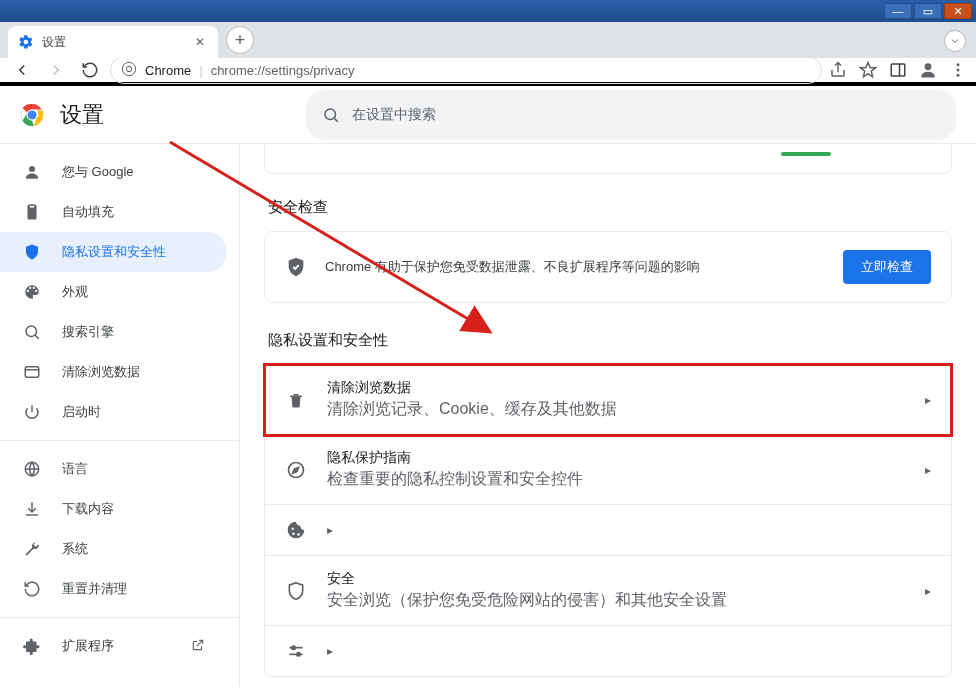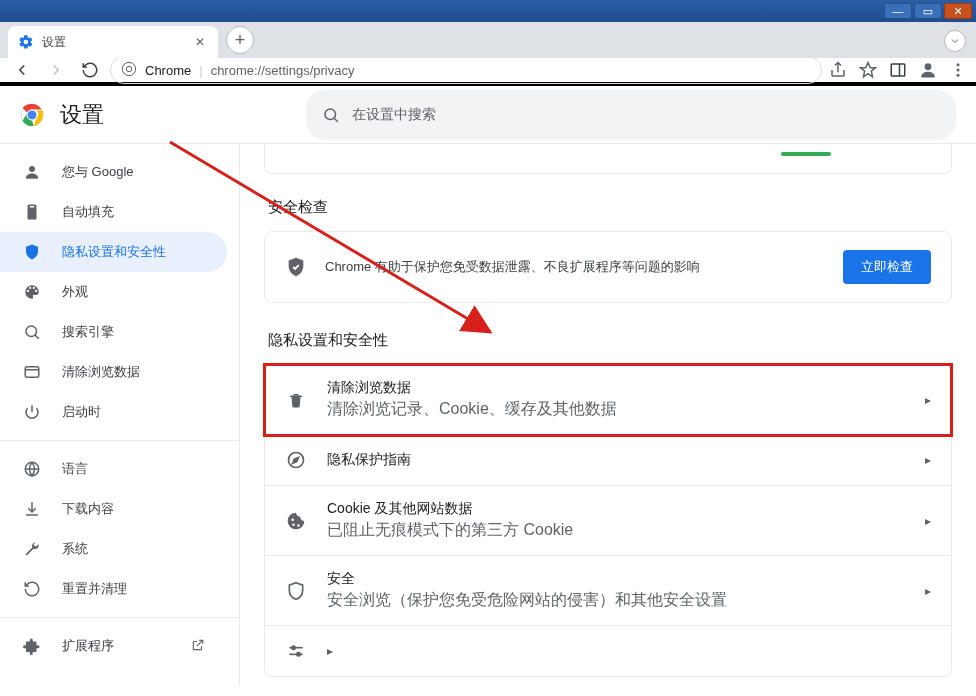--- a/index.html
+++ b/index.html
@@ -331,33 +331,30 @@
           </div>
           <div class="row">
             <span class="row-ic">
               <svg width="20" height="20" viewBox="0 0 24 24" fill="none" stroke="currentColor" stroke-width="2">
                 <circle cx="12" cy="12" r="9"></circle>
                 <path d="M15 9l-2 5-5 2 2-5z" fill="currentColor"></path>
               </svg>
             </span>
             <div class="row-txt">
               <div class="row-title">隐私保护指南</div>
+              <div class="row-sub">检查重要的隐私控制设置和安全控件</div>
             </div>
             <span class="chev">▸</span>
           </div>
           <div class="row">
             <span class="row-ic">
               <svg width="20" height="20" viewBox="0 0 24 24" fill="currentColor">
                 <path d="M12 2a10 10 0 1 0 10 10 5 5 0 0 1-5-5 5 5 0 0 1-5-5zM8 9a1.5 1.5 0 1 1 0 3 1.5 1.5 0 0 1 0-3zm1 6a1.5 1.5 0 1 1 0 3 1.5 1.5 0 0 1 0-3zm6 1a1.5 1.5 0 1 1 0 3 1.5 1.5 0 0 1 0-3z"></path>
               </svg>
             </span>
-            <div class="row-txt">
-              <div class="row-title">Cookie 及其他网站数据</div>
-              <div class="row-sub">已阻止无痕模式下的第三方 Cookie</div>
-            </div>
             <span class="chev">▸</span>
           </div>
           <div class="row">
             <span class="row-ic">
               <svg width="20" height="20" viewBox="0 0 24 24" fill="none" stroke="currentColor" stroke-width="2">
                 <path d="M12 2l8 3v6c0 5-3.4 9.4-8 11-4.6-1.6-8-6-8-11V5z"></path>
               </svg>
             </span>
             <div class="row-txt">
               <div class="row-title">安全</div>

